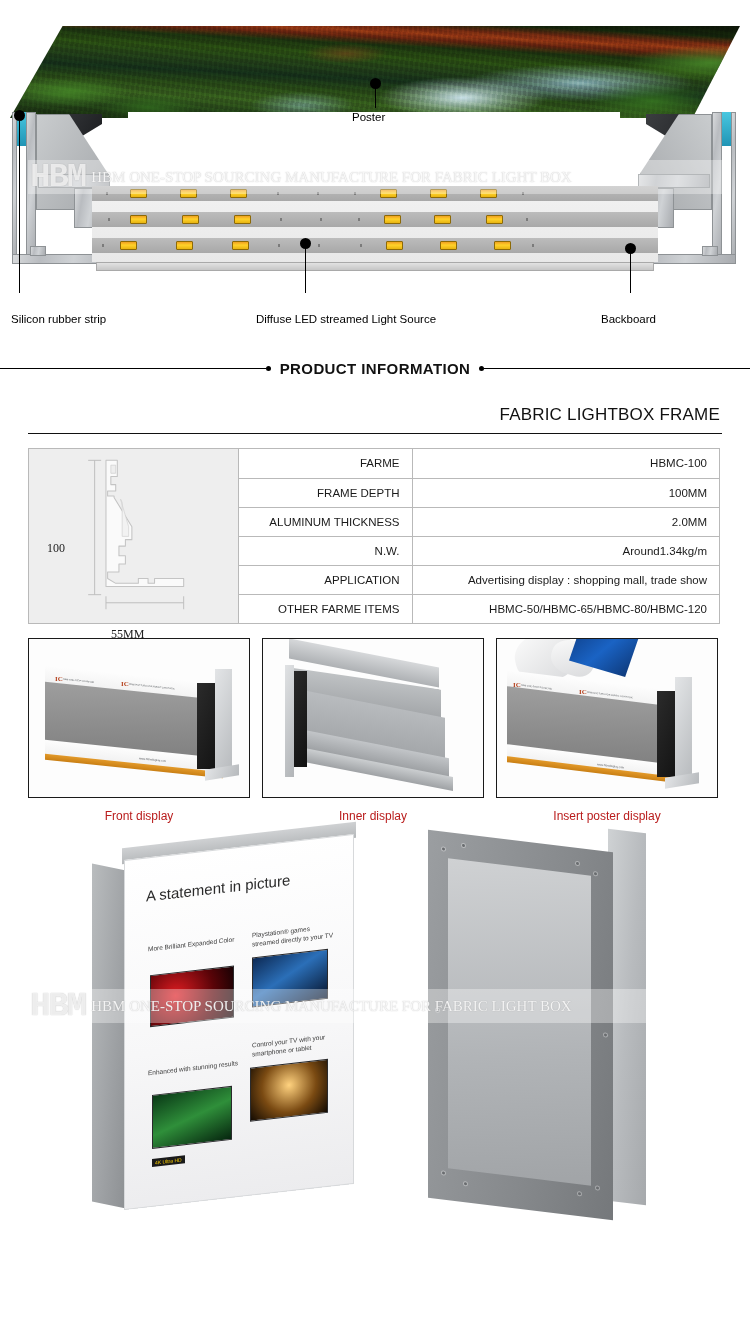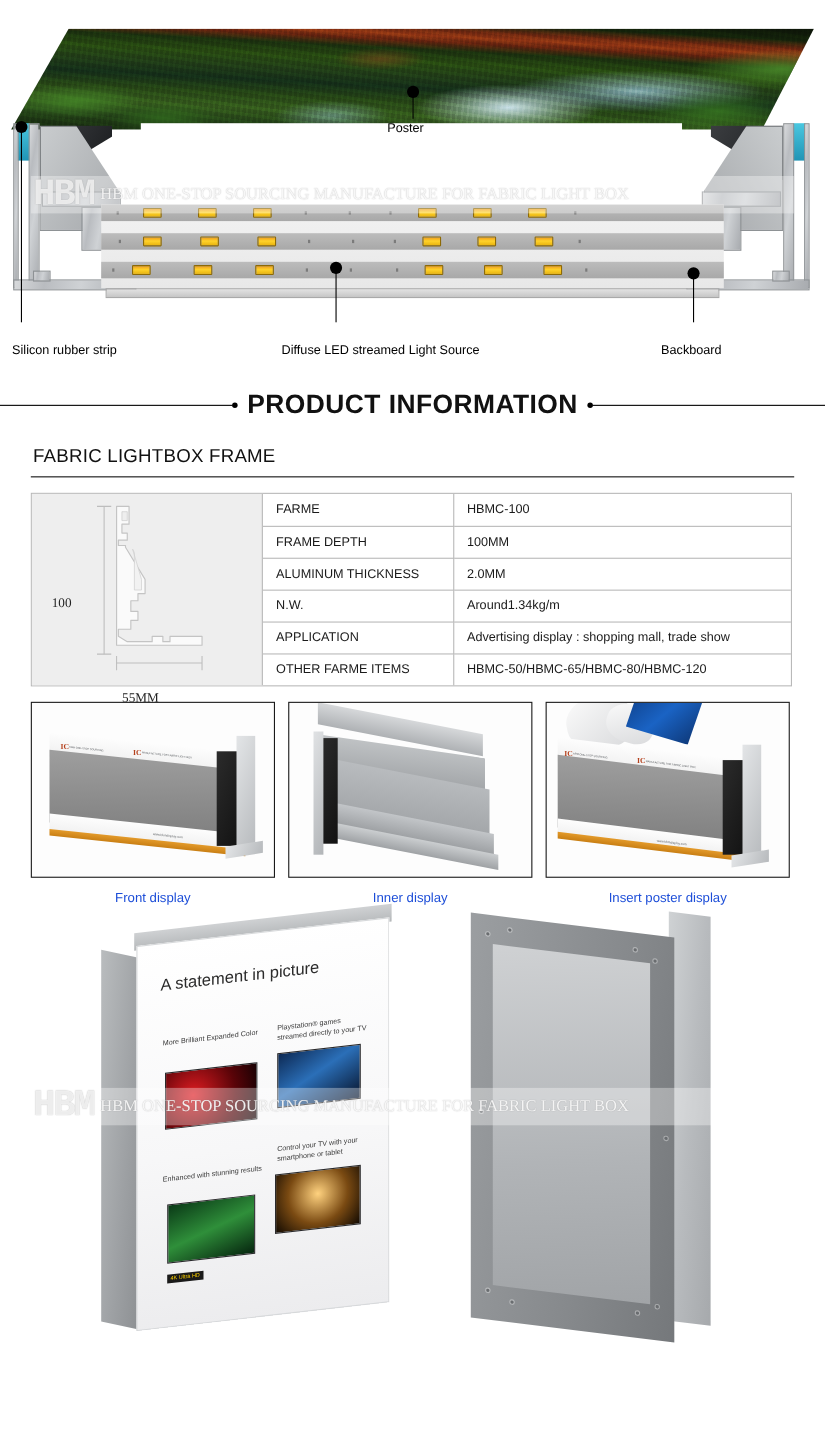--- a/index.html
+++ b/index.html
@@ -191,30 +191,30 @@
     height: 1px;
     background: #000;
   }
   .pi-bullet {
     width: 5px; height: 5px;
     border-radius: 50%;
     background: #000;
     flex: 0 0 auto;
   }
   .pi-title {
-    font-size: 24px;
+    font-size: 15px;
     font-weight: 700;
     letter-spacing: .4px;
     padding: 0 9px;
     white-space: nowrap;
     font-family: "Liberation Sans", sans-serif;
   }
 
   
-  .spec-section { position: relative; width: 750px; padding: 0 28px; }
+  .spec-section { position: relative; width: 750px; padding: 0 28px; text-align: right; }
   .spec-heading {
     font-size: 17px;
     font-weight: 400;
     padding: 14px 2px 8px 2px;
     letter-spacing: .2px;
   }
   .spec-underline { height: 1px; background: #111; width: 694px; margin-bottom: 14px; }
 
   .spec-table {
     display: flex;
@@ -268,21 +268,21 @@
     width: 222px; height: 160px;
     border: 1px solid #1a1a1a;
     background: #fdfdfd;
     position: relative;
     overflow: hidden;
   }
   .photo-cap {
     text-align: center;
     font-size: 12px;
     padding-top: 11px;
-    color: #1d4ed8;
+    color: #b91c1c;
   }
 
   
   .pf-body { position: absolute; }
   .pf-white  { background: linear-gradient(180deg,#fdfdfd,#efefef); }
   .pf-gray   { background: linear-gradient(175deg,#9e9e9e 0%,#8c8c8c 55%,#7e7e7e 100%); }
   .pf-orange { background: linear-gradient(180deg,#e39a2a,#c97f14); }
   .pf-black  { background: linear-gradient(110deg,#2b2b2b,#121212); }
   .pf-end    { background: linear-gradient(110deg,#e3e5e7,#b7babd); }
   .pf-logo {

